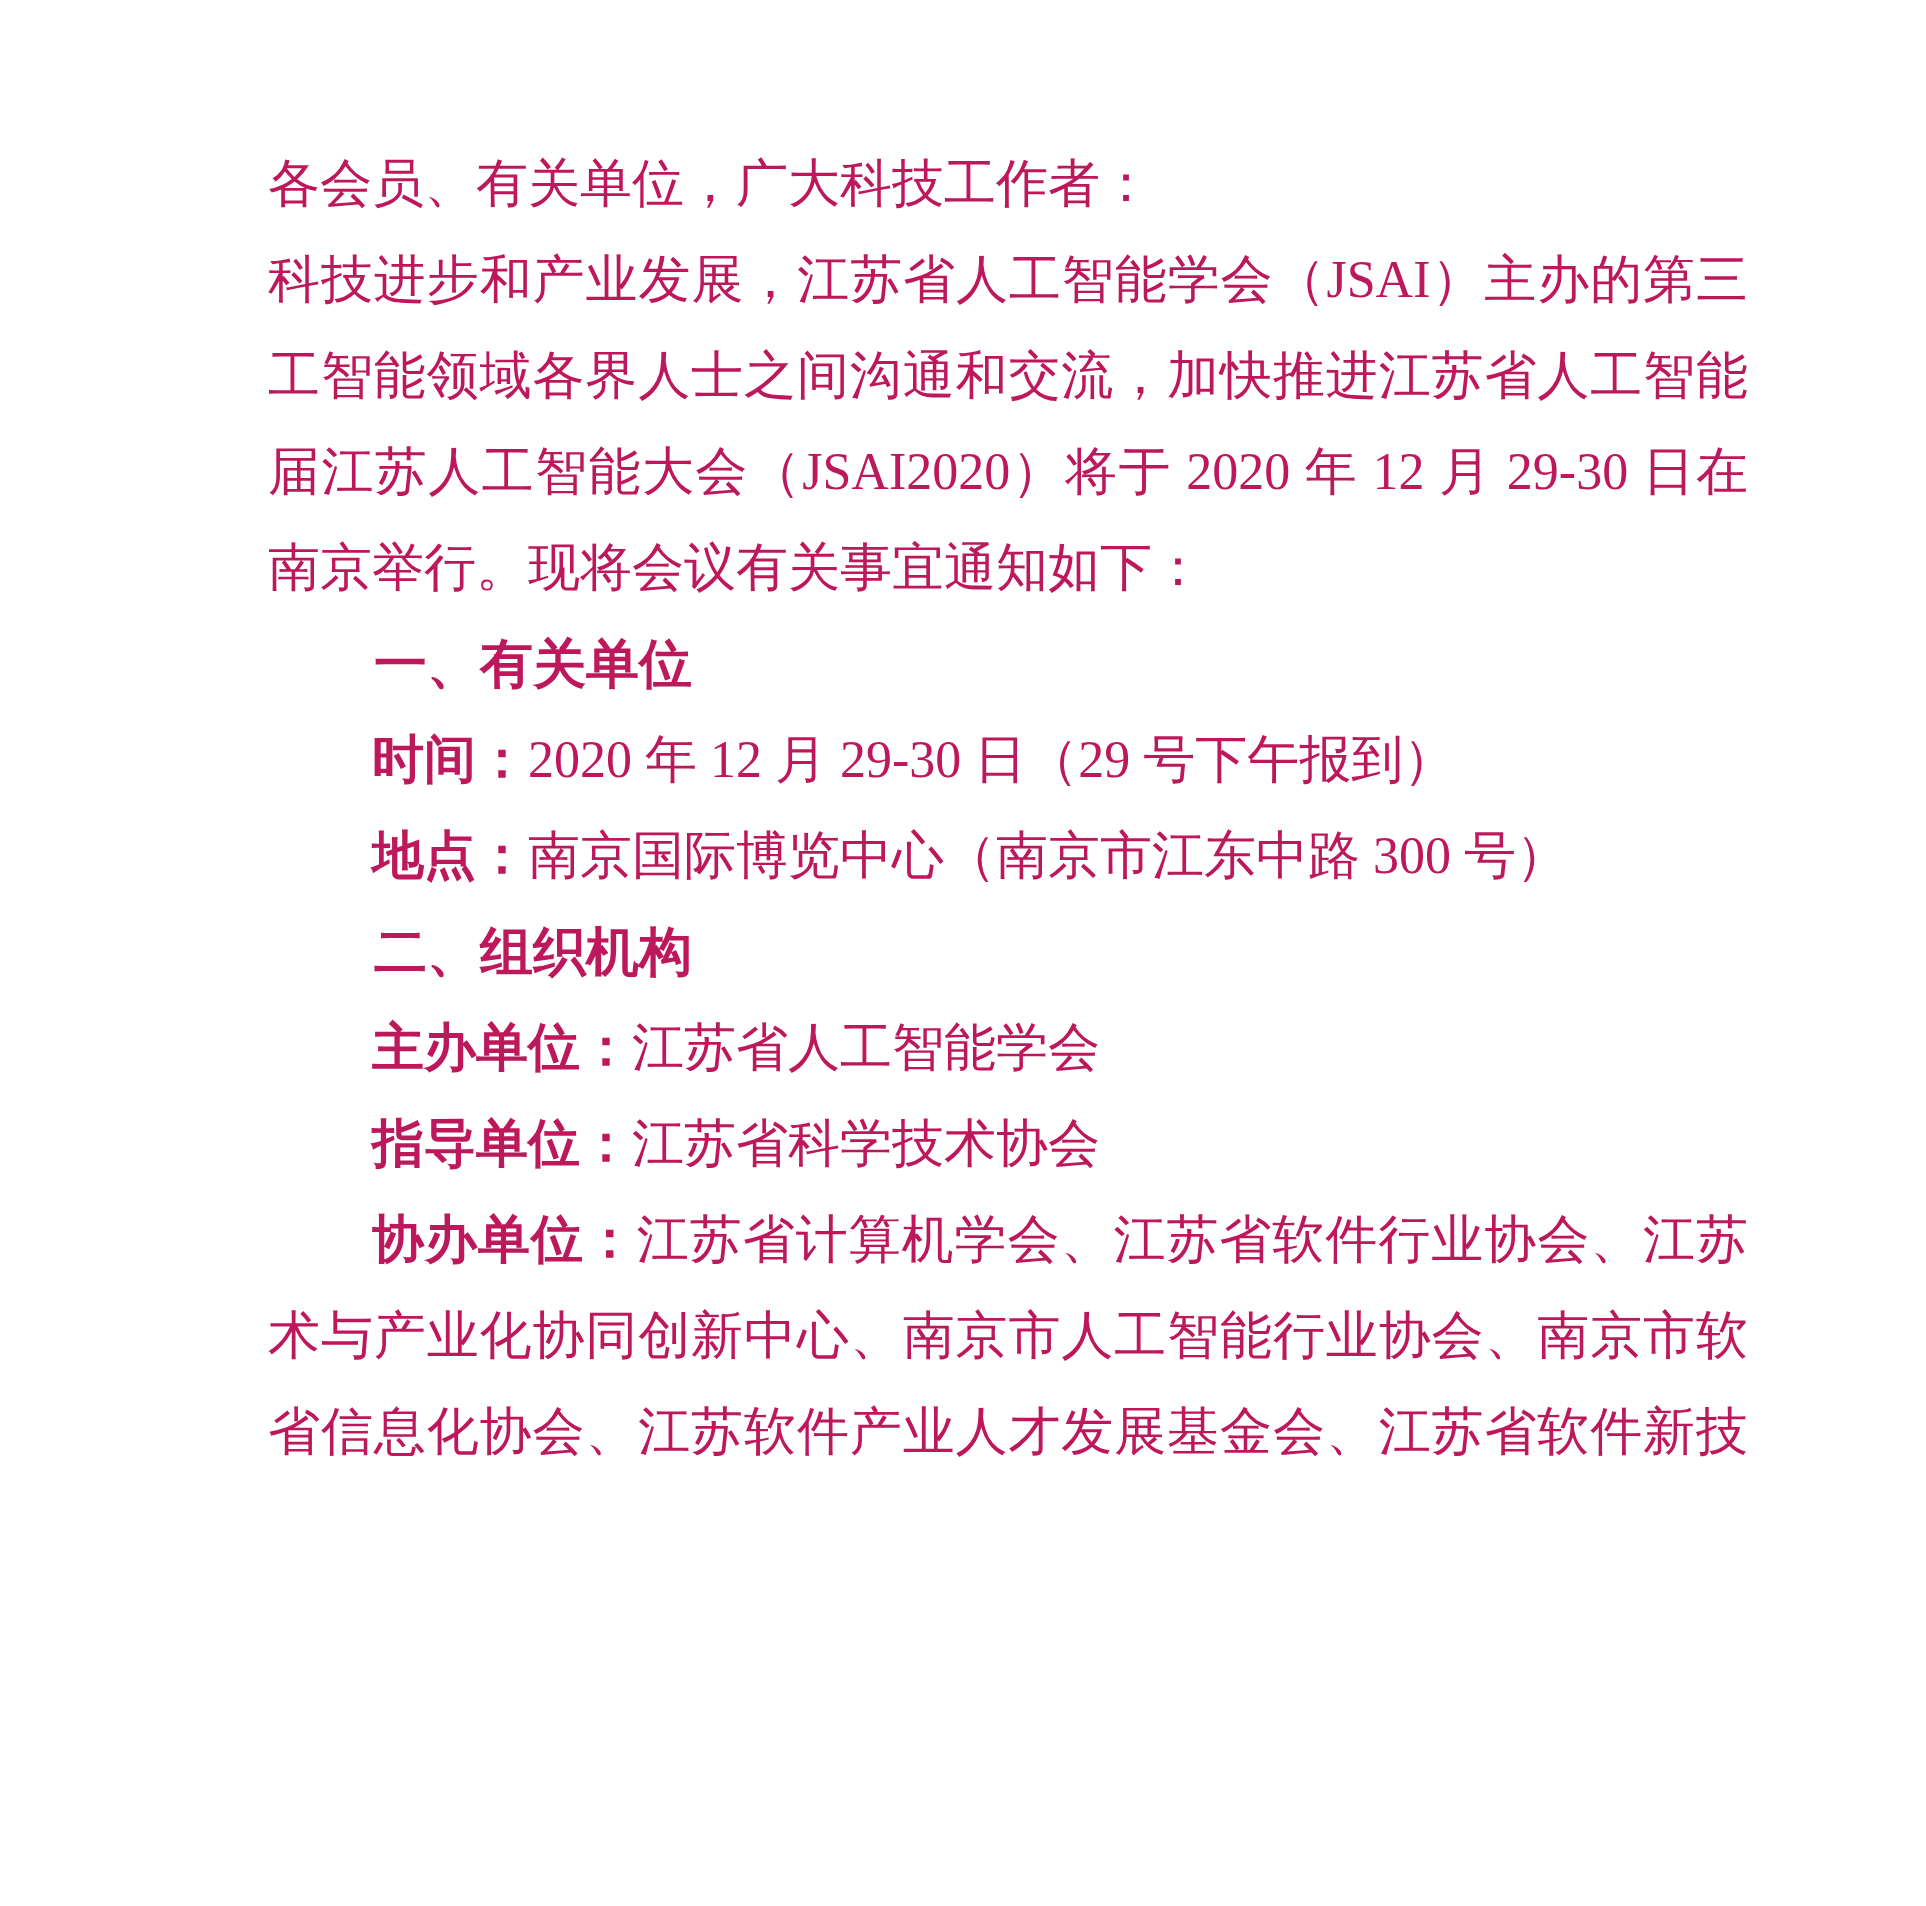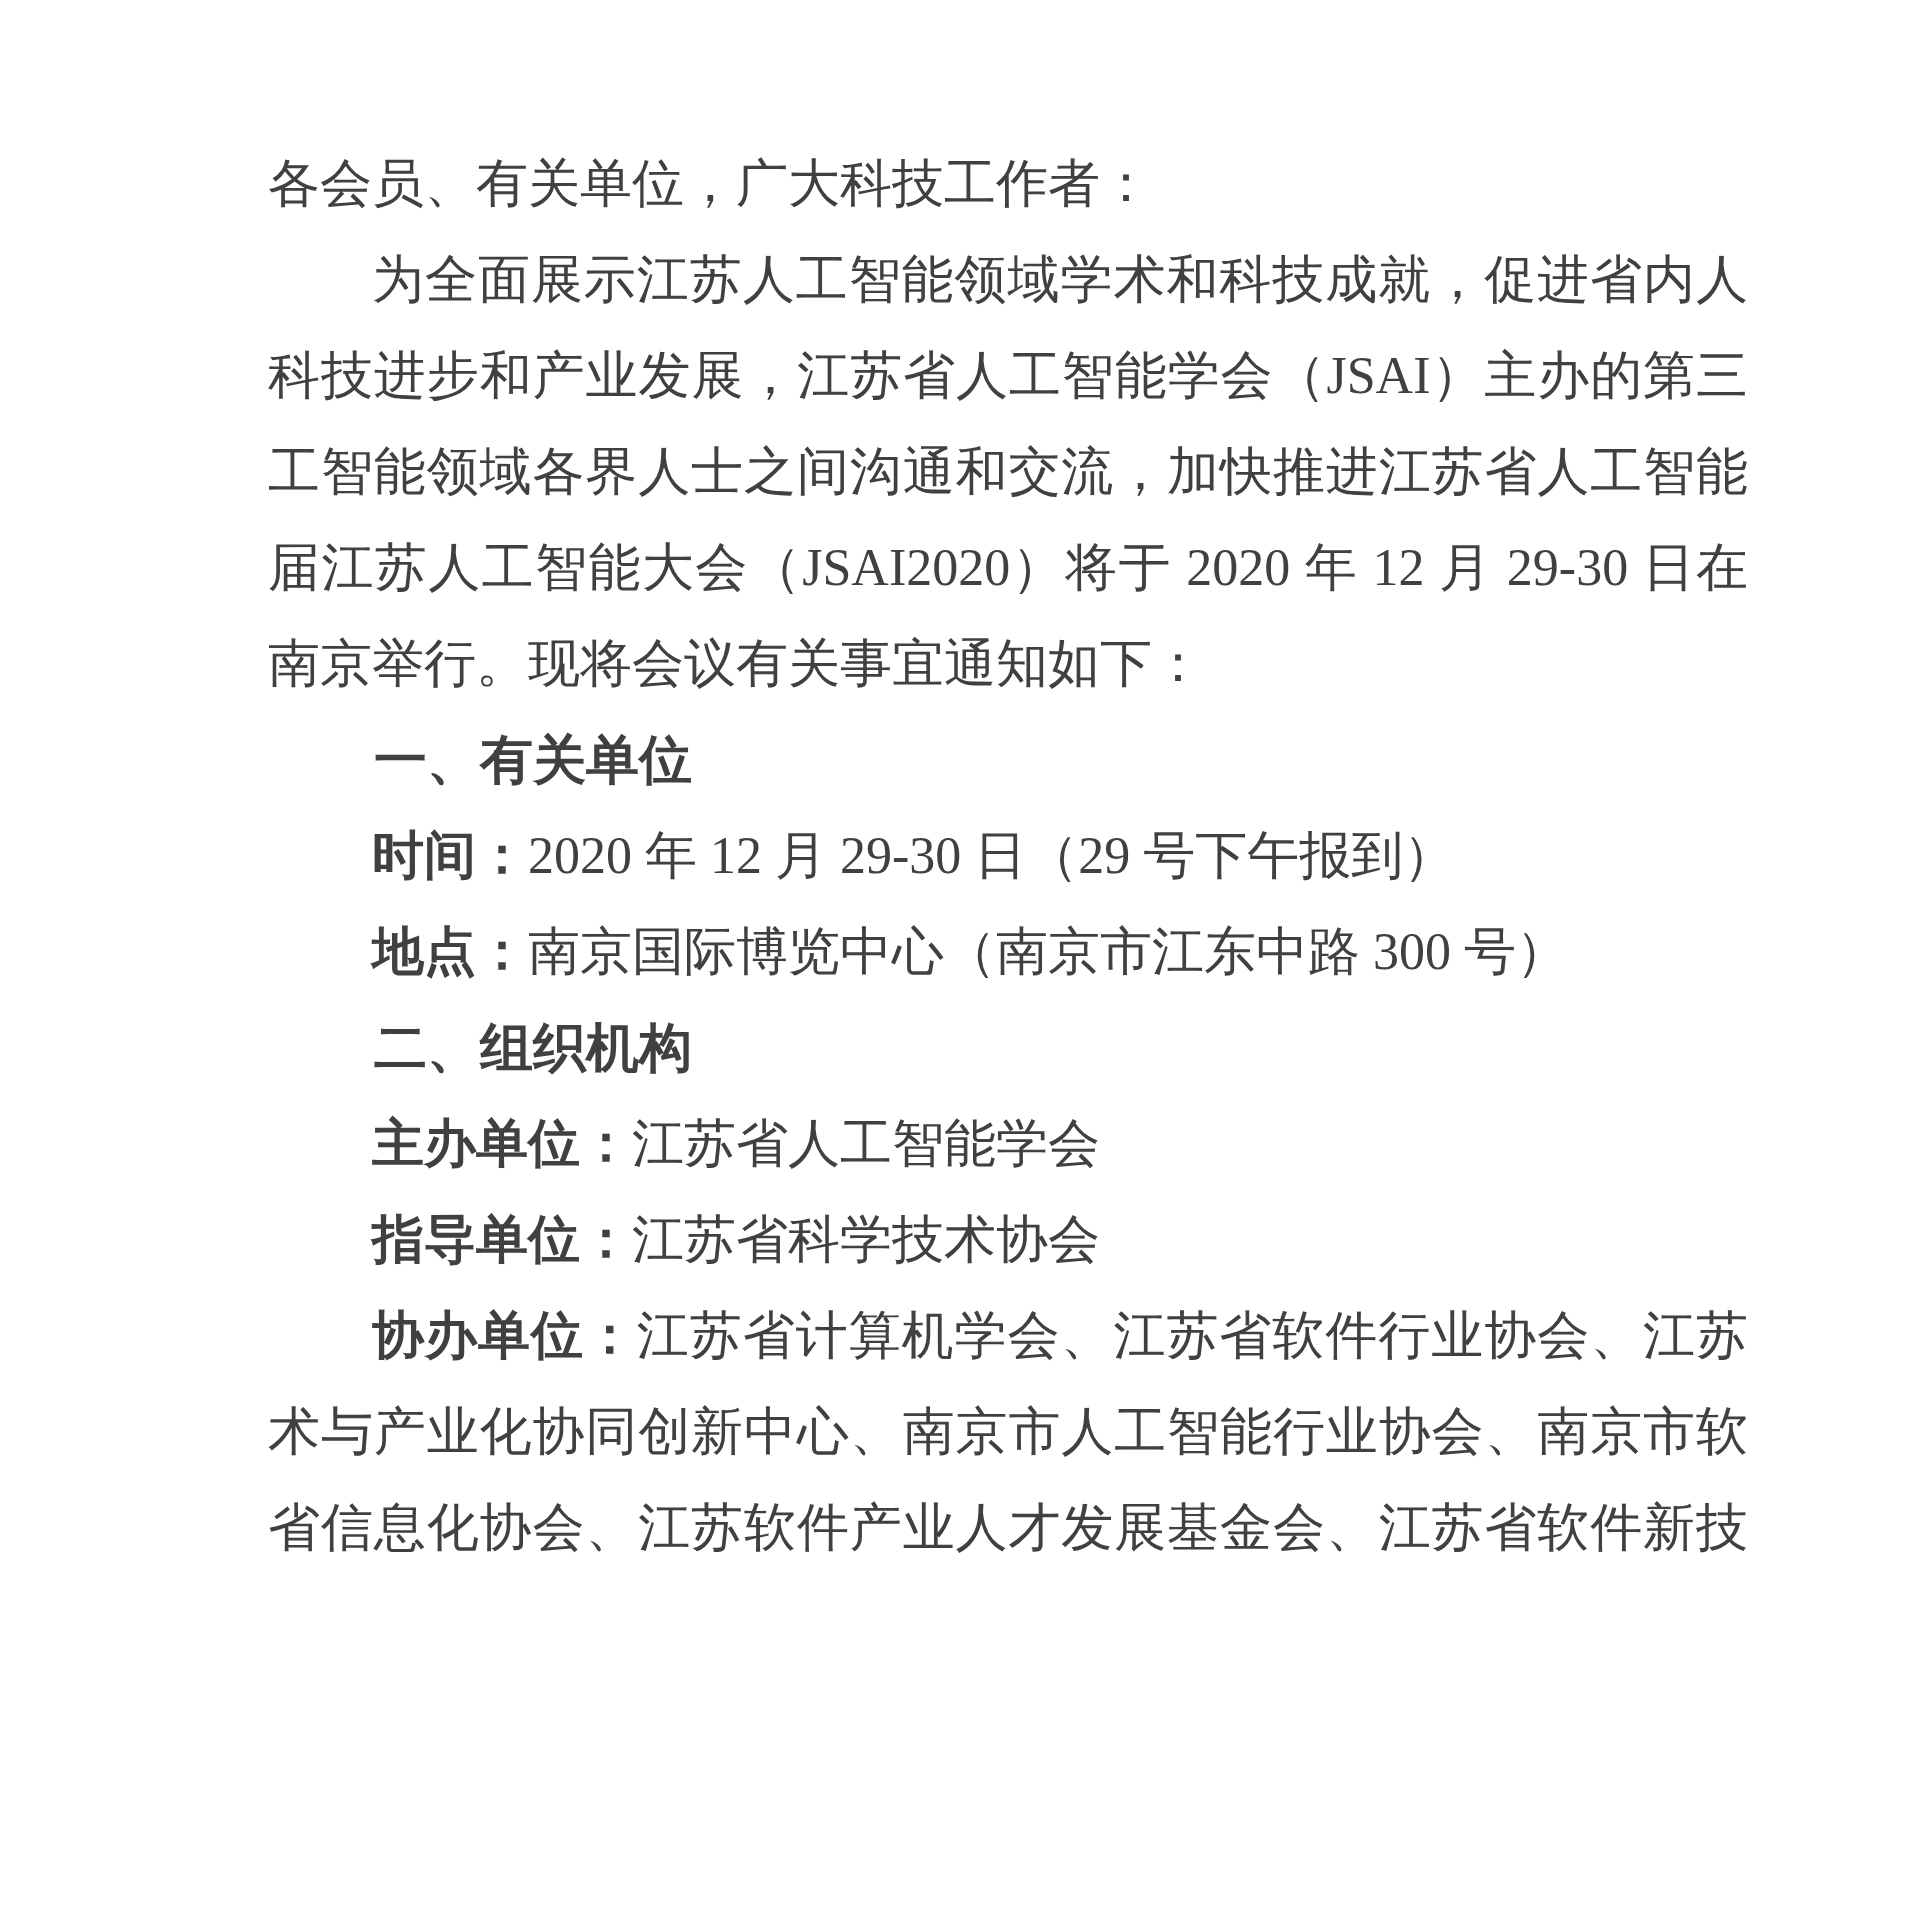--- a/index.html
+++ b/index.html
@@ -42,26 +42,25 @@
     font-size: 53px;
   }
   .label {
     font-weight: 700;
     font-family: Liberation Mono, monospace;
   }
 </style>
 </head>
 <body style="background: rgb(255, 255, 255);">
 
-<div class="doc" style="color: #404040;">
+<div class="doc" style="color: #be185d;">
 
   <p class="line">各会员、有关单位，广大科技工作者：</p>
 
   <div>
-    <p class="line indent just">为全面展示江苏人工智能领域学术和科技成就，促进省内人</p>
     <p class="line just">科技进步和产业发展，江苏省人工智能学会（JSAI）主办的第三</p>
     <p class="line just">工智能领域各界人士之间沟通和交流，加快推进江苏省人工智能</p>
     <p class="line just">届江苏人工智能大会（JSAI2020）将于 2020 年 12 月 29-30 日在</p>
     <p class="line">南京举行。现将会议有关事宜通知如下：</p>
   </div>
 
   <h2 class="line heading indent">一、有关单位</h2>
 
   <p class="line indent">
     <span class="label">时间：</span><span>2020 年 12 月 29-30 日（29 号下午报到）</span>

